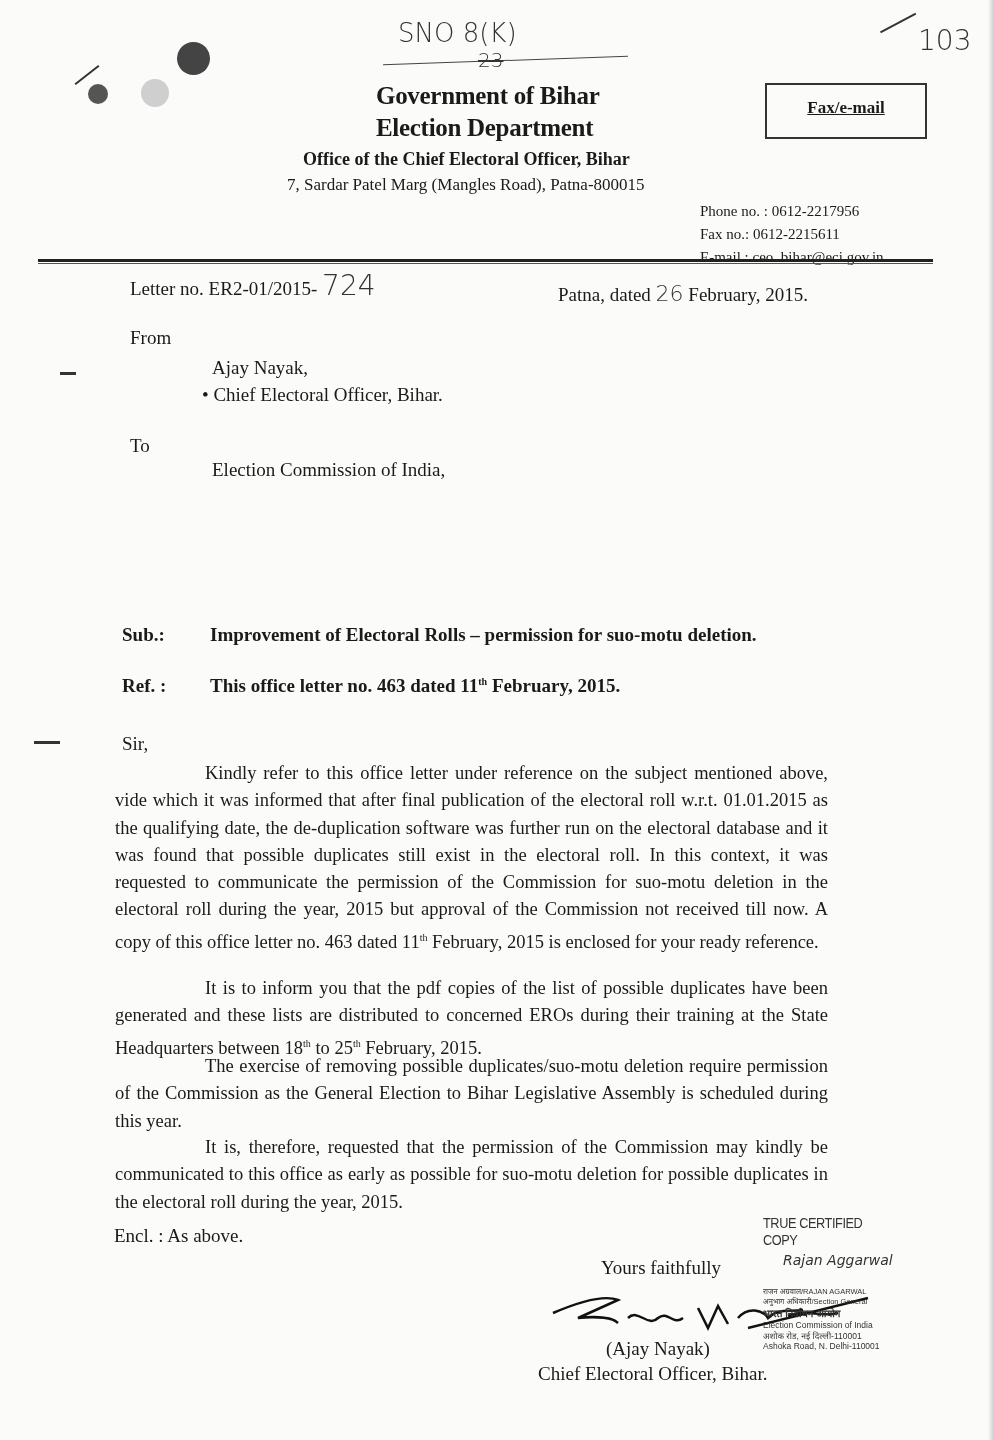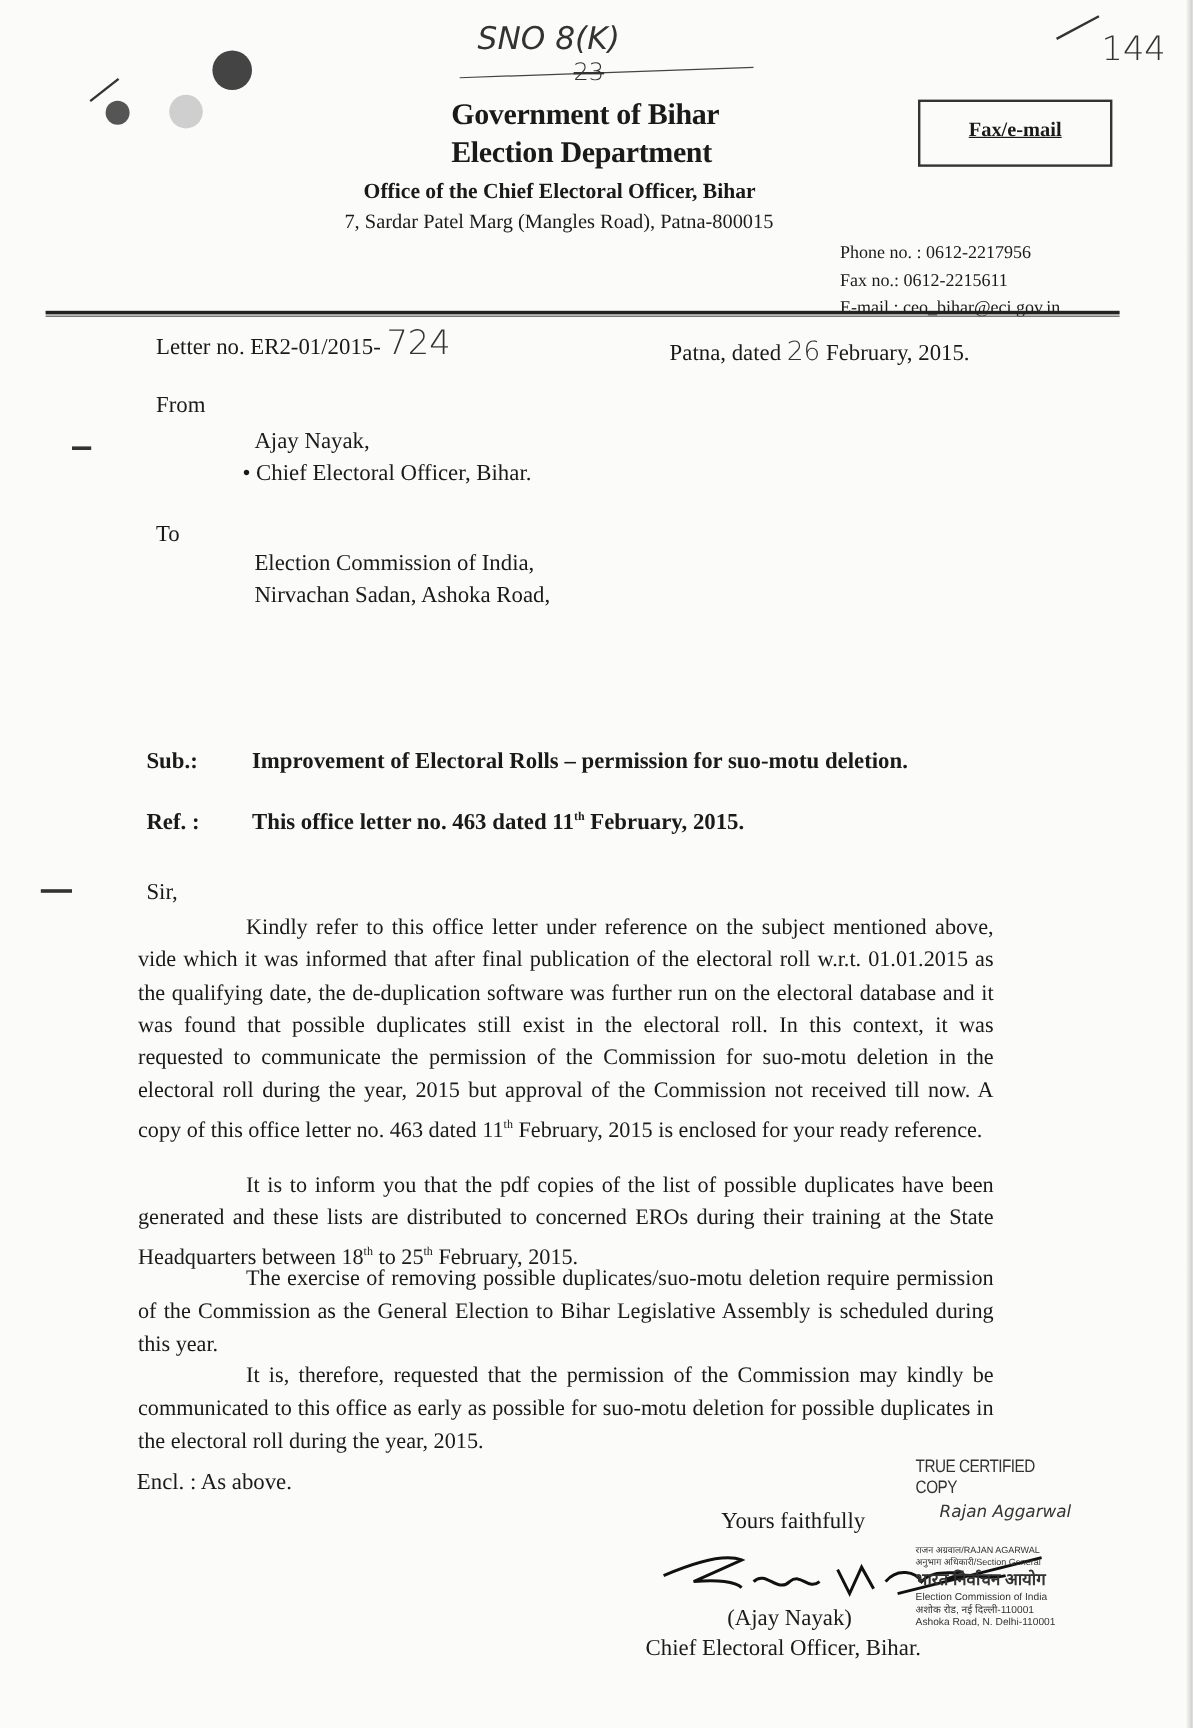--- a/index.html
+++ b/index.html
@@ -28,25 +28,25 @@
   .stamp { font-family: "Liberation Sans", sans-serif; color:#333; }
 </style>
 </head>
 <body>
 
 <div class="hole" style="left:88px;top:84px;width:20px;height:20px;background:#555;"></div>
 <div class="hole" style="left:141px;top:79px;width:28px;height:28px;background:#cfcfcf;"></div>
 <div class="hole" style="left:177px;top:42px;width:33px;height:33px;background:#444;"></div>
 <div class="abs" style="left:72px;top:74px;width:30px;height:2px;background:#333;transform:rotate(-38deg);"></div>
 
-<div class="abs hw" style="left:398px;top:18px;font-size:26px;font-style:italic;">SNO 8(K)</div>
+<div class="abs hw" style="left:398px;top:18px;font-size:26px;">SNO 8(K)</div>
 <div class="abs" style="left:383px;top:60px;width:245px;height:1px;background:#444;transform:rotate(-2deg);"></div>
 <div class="abs hw" style="left:478px;top:48px;font-size:20px;text-decoration:line-through;">23</div>
 <div class="abs" style="left:878px;top:22px;width:40px;height:1.5px;background:#333;transform:rotate(-28deg);"></div>
-<div class="abs hw" style="left:918px;top:24px;font-size:28px;">144</div>
+<div class="abs hw" style="left:918px;top:24px;font-size:28px;">103</div>
 
 <div class="abs h1" style="left:376px;top:82px;">Government of Bihar</div>
 <div class="abs h1" style="left:376px;top:114px;">Election Department</div>
 <div class="abs h3" style="left:303px;top:149px;">Office of the Chief Electoral Officer, Bihar</div>
 <div class="abs addr" style="left:287px;top:175px;">7, Sardar Patel Marg (Mangles Road), Patna-800015</div>
 
 <div class="fax-box">
   <span>Fax/e-mail</span>
 </div>
 
@@ -69,21 +69,20 @@
   <span>February, 2015.</span>
 </div>
 
 <div class="abs txt" style="left:130px;top:324px;">From</div>
 <div class="abs txt" style="left:212px;top:354px;">Ajay Nayak,</div>
 <div class="abs txt" style="left:202px;top:381px;">• <span>Chief Electoral Officer, Bihar.</span></div>
 
 <div class="abs txt" style="left:130px;top:432px;">To</div>
 <div class="abs txt" style="left:212px;top:456px;">
   <div>Election Commission of India,</div>
-  <div>Nirvachan Sadan, Ashoka Road,</div>
 </div>
 
 <div class="abs label-b" style="left:122px;top:624px;">Sub.:</div>
 <div class="abs label-b" style="left:210px;top:624px;">Improvement of Electoral Rolls – permission for suo-motu deletion.</div>
 <div class="abs label-b" style="left:122px;top:675px;">Ref. :</div>
 <div class="abs label-b" style="left:210px;top:675px;">
   <span>This office letter no. 463 dated 11</span><sup>th</sup><span> February, 2015.</span>
 </div>
 
 <div class="abs txt" style="left:122px;top:730px;">Sir,</div>
@@ -108,21 +107,21 @@
   <path d="M5 25 C40 10 60 8 70 12 L30 30 C50 28 65 30 70 35 M80 30 C90 20 100 40 110 30 C120 22 125 38 135 30 M150 20 L160 40 L170 18 L180 36 M190 30 C200 18 215 22 220 30 C230 20 240 24 255 22 M200 40 L320 10 M240 28 C260 20 270 30 290 25" fill="none" stroke="#111" stroke-width="2.5"></path>
 </svg>
 <div class="abs txt" style="left:606px;top:1335px;">(Ajay Nayak)</div>
 <div class="abs txt" style="left:538px;top:1360px;">Chief Electoral Officer, Bihar.</div>
 
 <div class="abs stamp" style="left:763px;top:1214px;width:160px;">
   <div style="font-size:15px;letter-spacing:-0.5px;transform:scaleX(0.85);transform-origin:left;">TRUE CERTIFIED COPY</div>
   <div class="hw" style="font-size:14px;font-style:italic;margin-left:20px;margin-top:4px;">Rajan Aggarwal</div>
   <div style="font-size:7.5px;margin-top:18px;">राजन अग्रवाल/RAJAN AGARWAL</div>
   <div style="font-size:7.5px;">अनुभाग अधिकारी/Section General</div>
-  <div style="font-size:14px;font-weight:bold;">भारत निर्वाचन आयोग</div>
+  <div style="font-size:10px;font-weight:bold;">भारत निर्वाचन आयोग</div>
   <div style="font-size:8.5px;">Election Commission of India</div>
   <div style="font-size:8.5px;">अशोक रोड, नई दिल्ली-110001</div>
   <div style="font-size:8.5px;">Ashoka Road, N. Delhi-110001</div>
 </div>
 
 <div class="abs" style="left:60px;top:372px;width:16px;height:3px;background:#333;"></div>
 <div class="abs" style="left:34px;top:741px;width:26px;height:3px;background:#333;"></div>
 <div class="abs" style="right:0;top:0;width:6px;height:1440px;background:linear-gradient(to right,#fbfbfa,#ccc);"></div>
 
 </body></html>

